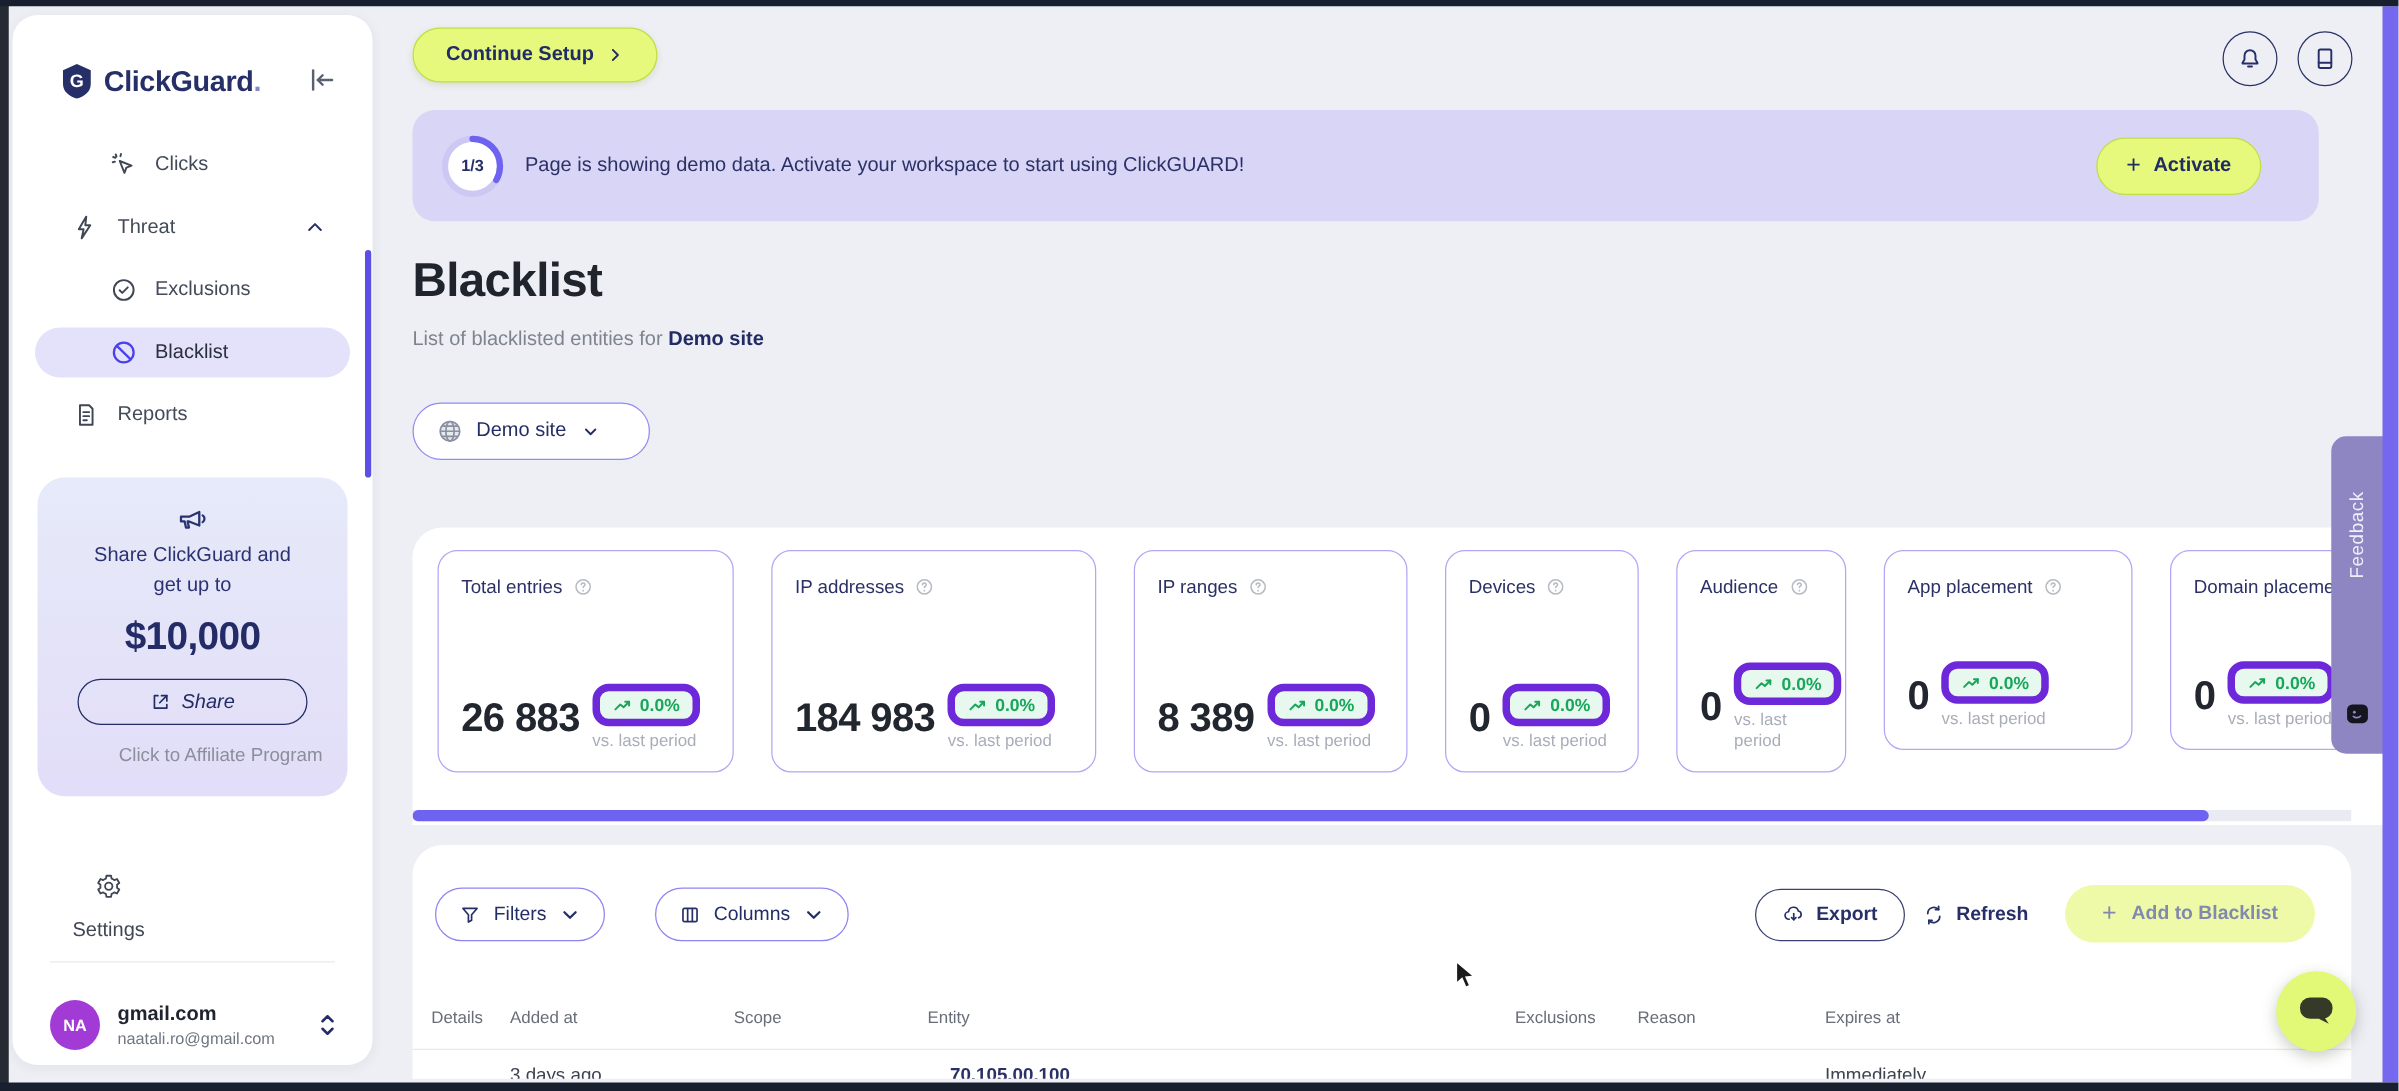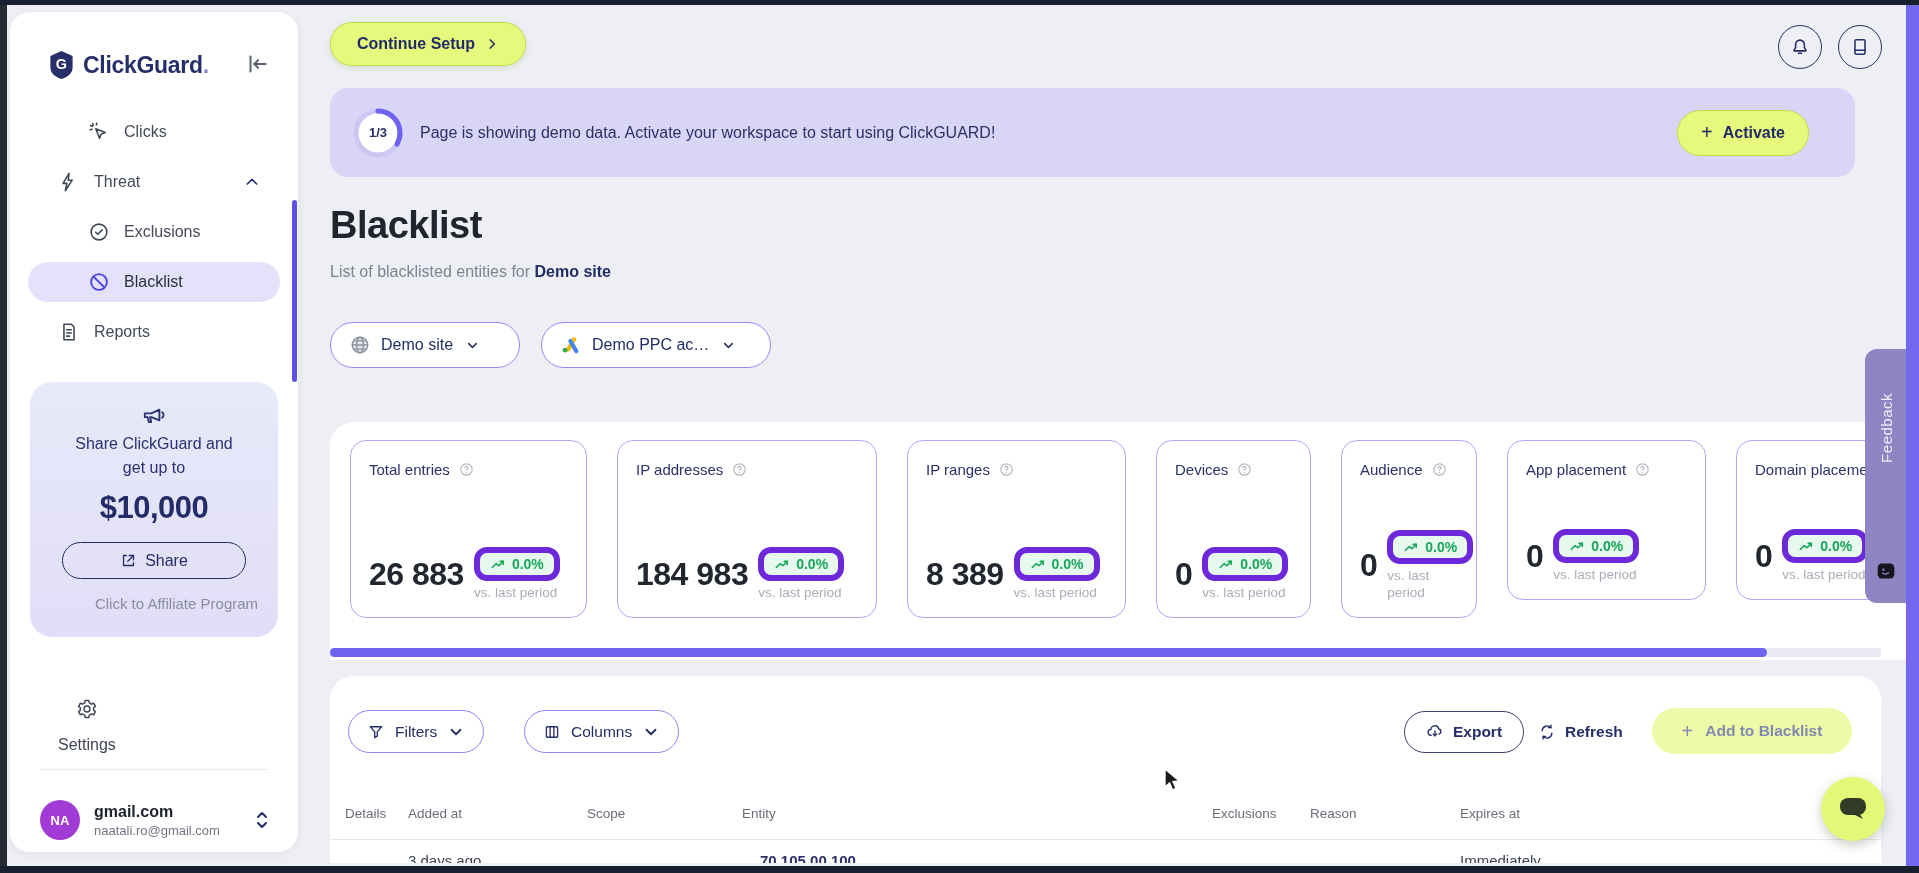--- a/index.html
+++ b/index.html
@@ -32,21 +32,21 @@
   .nav-chevron { position:absolute; right:20px; width:16px; height:16px; color:#272f68; }
   .nav-miniscroll { position:absolute; left:282px; top:188px; width:5px; height:182px; background:#5b50e6; border-radius:3px; }
 
   .promo { position:absolute; left:20px; top:370px; width:248px; height:255px; border-radius:22px;
            background:linear-gradient(180deg,#e6eaf9 0%,#e2ddf8 100%); text-align:center; }
   .promo .megaphone { width:26px; height:26px; margin-top:20px; color:#2a3272; }
   .promo-line { font-size:16px; color:#2a3272; line-height:24px; }
   .promo-amount { font-size:31px; font-weight:bold; color:#232c66; margin-top:10px; letter-spacing:-.5px; }
   .share-btn { display:flex; align-items:center; justify-content:center; gap:8px; margin:16px auto 16px;
                width:184px; height:37px; border:1.5px solid #232c66; border-radius:20px; background:transparent;
-               color:#232c66; font-size:16px; cursor:pointer; }
+               color:#232c66; font-size:16px; cursor:pointer;font-style:italic; }
   .promo-caption { margin-top:12px; font-size:15px; color:#8a8f9b;padding-left:45px; }
 
   .settings-row { position:absolute; left:48px; top:686px; display:flex; align-items:center; gap:16px;
                   color:#3f4654; font-size:16px; cursor:pointer;flex-direction:column; }
   .settings-row .nicon { width:22px; height:22px; }
   .sidebar-divider { position:absolute; left:30px; top:757px; width:228px; height:1px; background:#e8eaef; }
   .account { position:absolute; left:30px; top:786px; width:232px; height:44px; display:flex; align-items:center; cursor:pointer; }
   .avatar { width:40px; height:40px; border-radius:50%; background:#a23bd6; color:#fff; font-size:13px; font-weight:bold;
             display:flex; align-items:center; justify-content:center; }
   .account-texts { margin-left:14px; }
@@ -308,31 +308,20 @@
       <circle cx="12" cy="12" r="8.5" fill="#e7e9ee"></circle>
         <ellipse cx="12" cy="12" rx="3.6" ry="8.5"></ellipse>
         <path d="M3.5 12h17M5 7.5h14M5 16.5h14"></path>
     </svg>
     <span>Demo site</span>
     <svg class="chev" viewBox="0 0 24 24" fill="none" stroke="currentColor" stroke-width="2.4" stroke-linecap="round" stroke-linejoin="round">
         <path d="m6 9 6 6 6-6"></path>
       </svg>
   </div>
 
-  <div class="pill pill-ppc">
-    <svg width="22" height="22" viewBox="0 0 24 24">
-      <rect x="10" y="2.5" width="4.6" height="17.5" rx="2.3" fill="#FBBC05" transform="rotate(30 12.3 11.2)"></rect>
-      <rect x="12.2" y="4.5" width="4.6" height="17.5" rx="2.3" fill="#4285F4" transform="rotate(-30 14.5 13.2)"></rect>
-      <circle cx="5.6" cy="17.6" r="2.7" fill="#34A853"></circle>
-    </svg>
-    <span>Demo PPC ac…</span>
-    <svg class="chev" viewBox="0 0 24 24" fill="none" stroke="currentColor" stroke-width="2.4" stroke-linecap="round" stroke-linejoin="round">
-        <path d="m6 9 6 6 6-6"></path>
-      </svg>
-  </div>
 
 
   <section class="cards-panel">
     <div class="cards-row">
 
       <div class="stat-card h-tall" style="width:237px">
         <div class="stat-head">
             <span>Total entries</span>
           <svg class="helpq" viewBox="0 0 24 24" fill="none" stroke="currentColor" stroke-width="1.7" stroke-linecap="round">
               <circle cx="12" cy="12" r="8"></circle>

